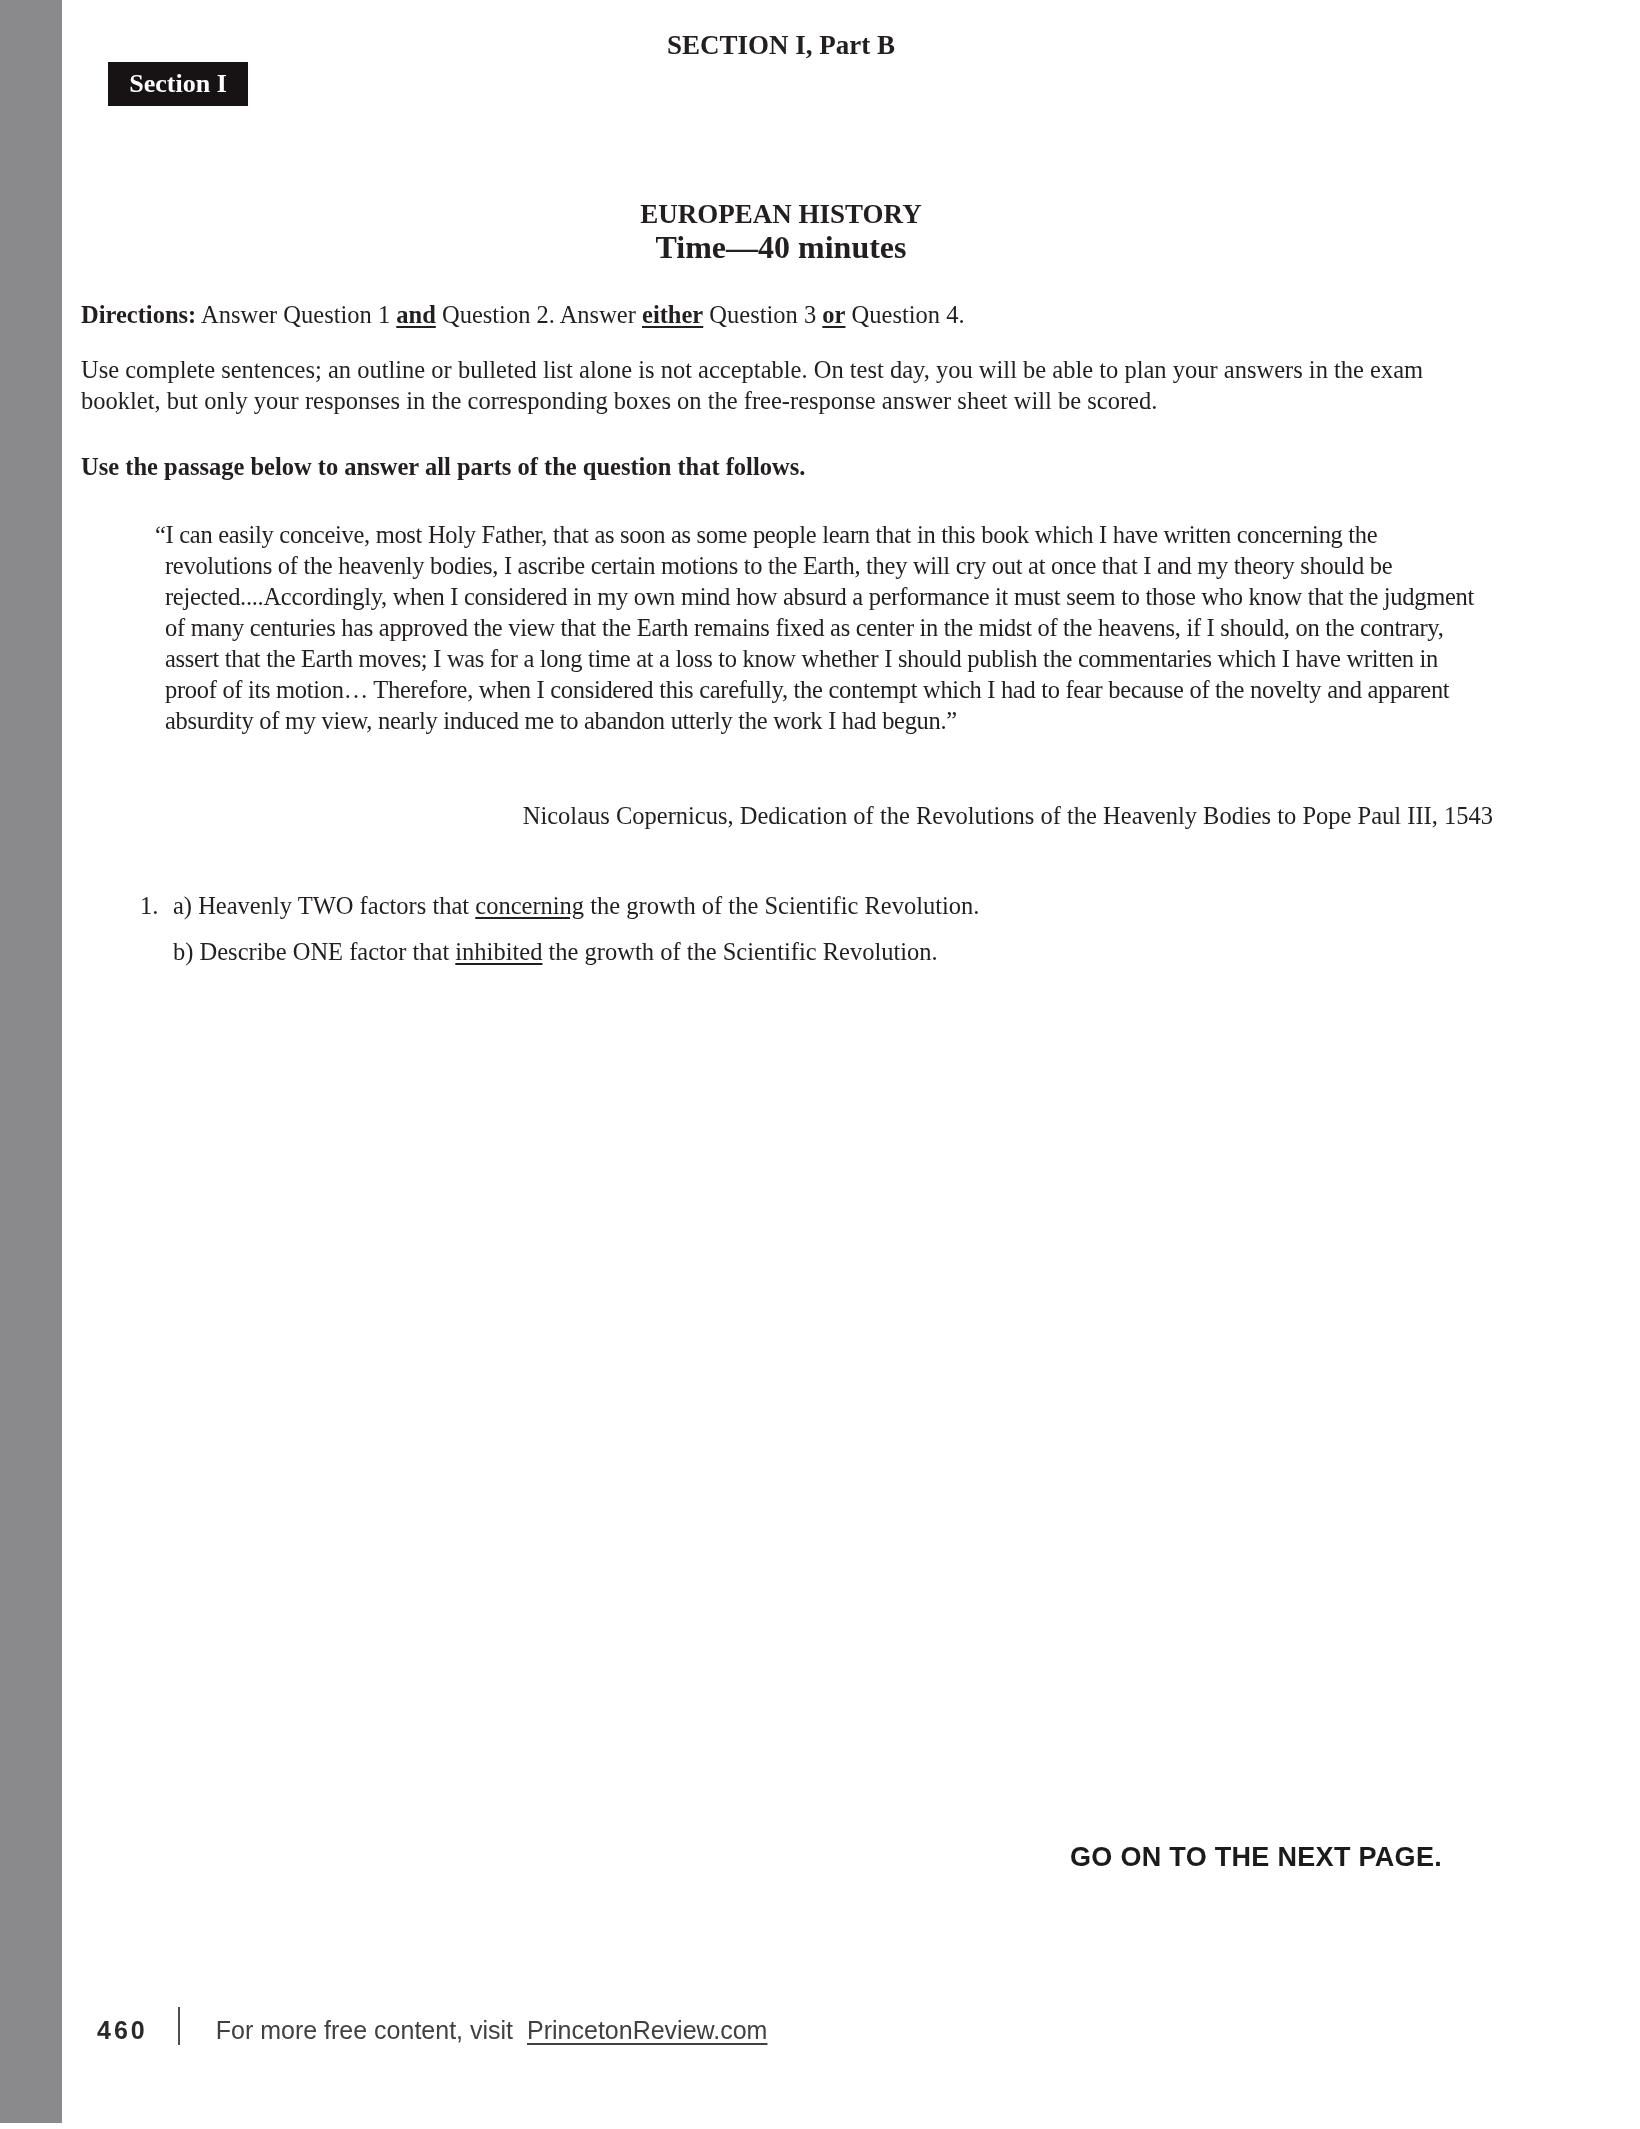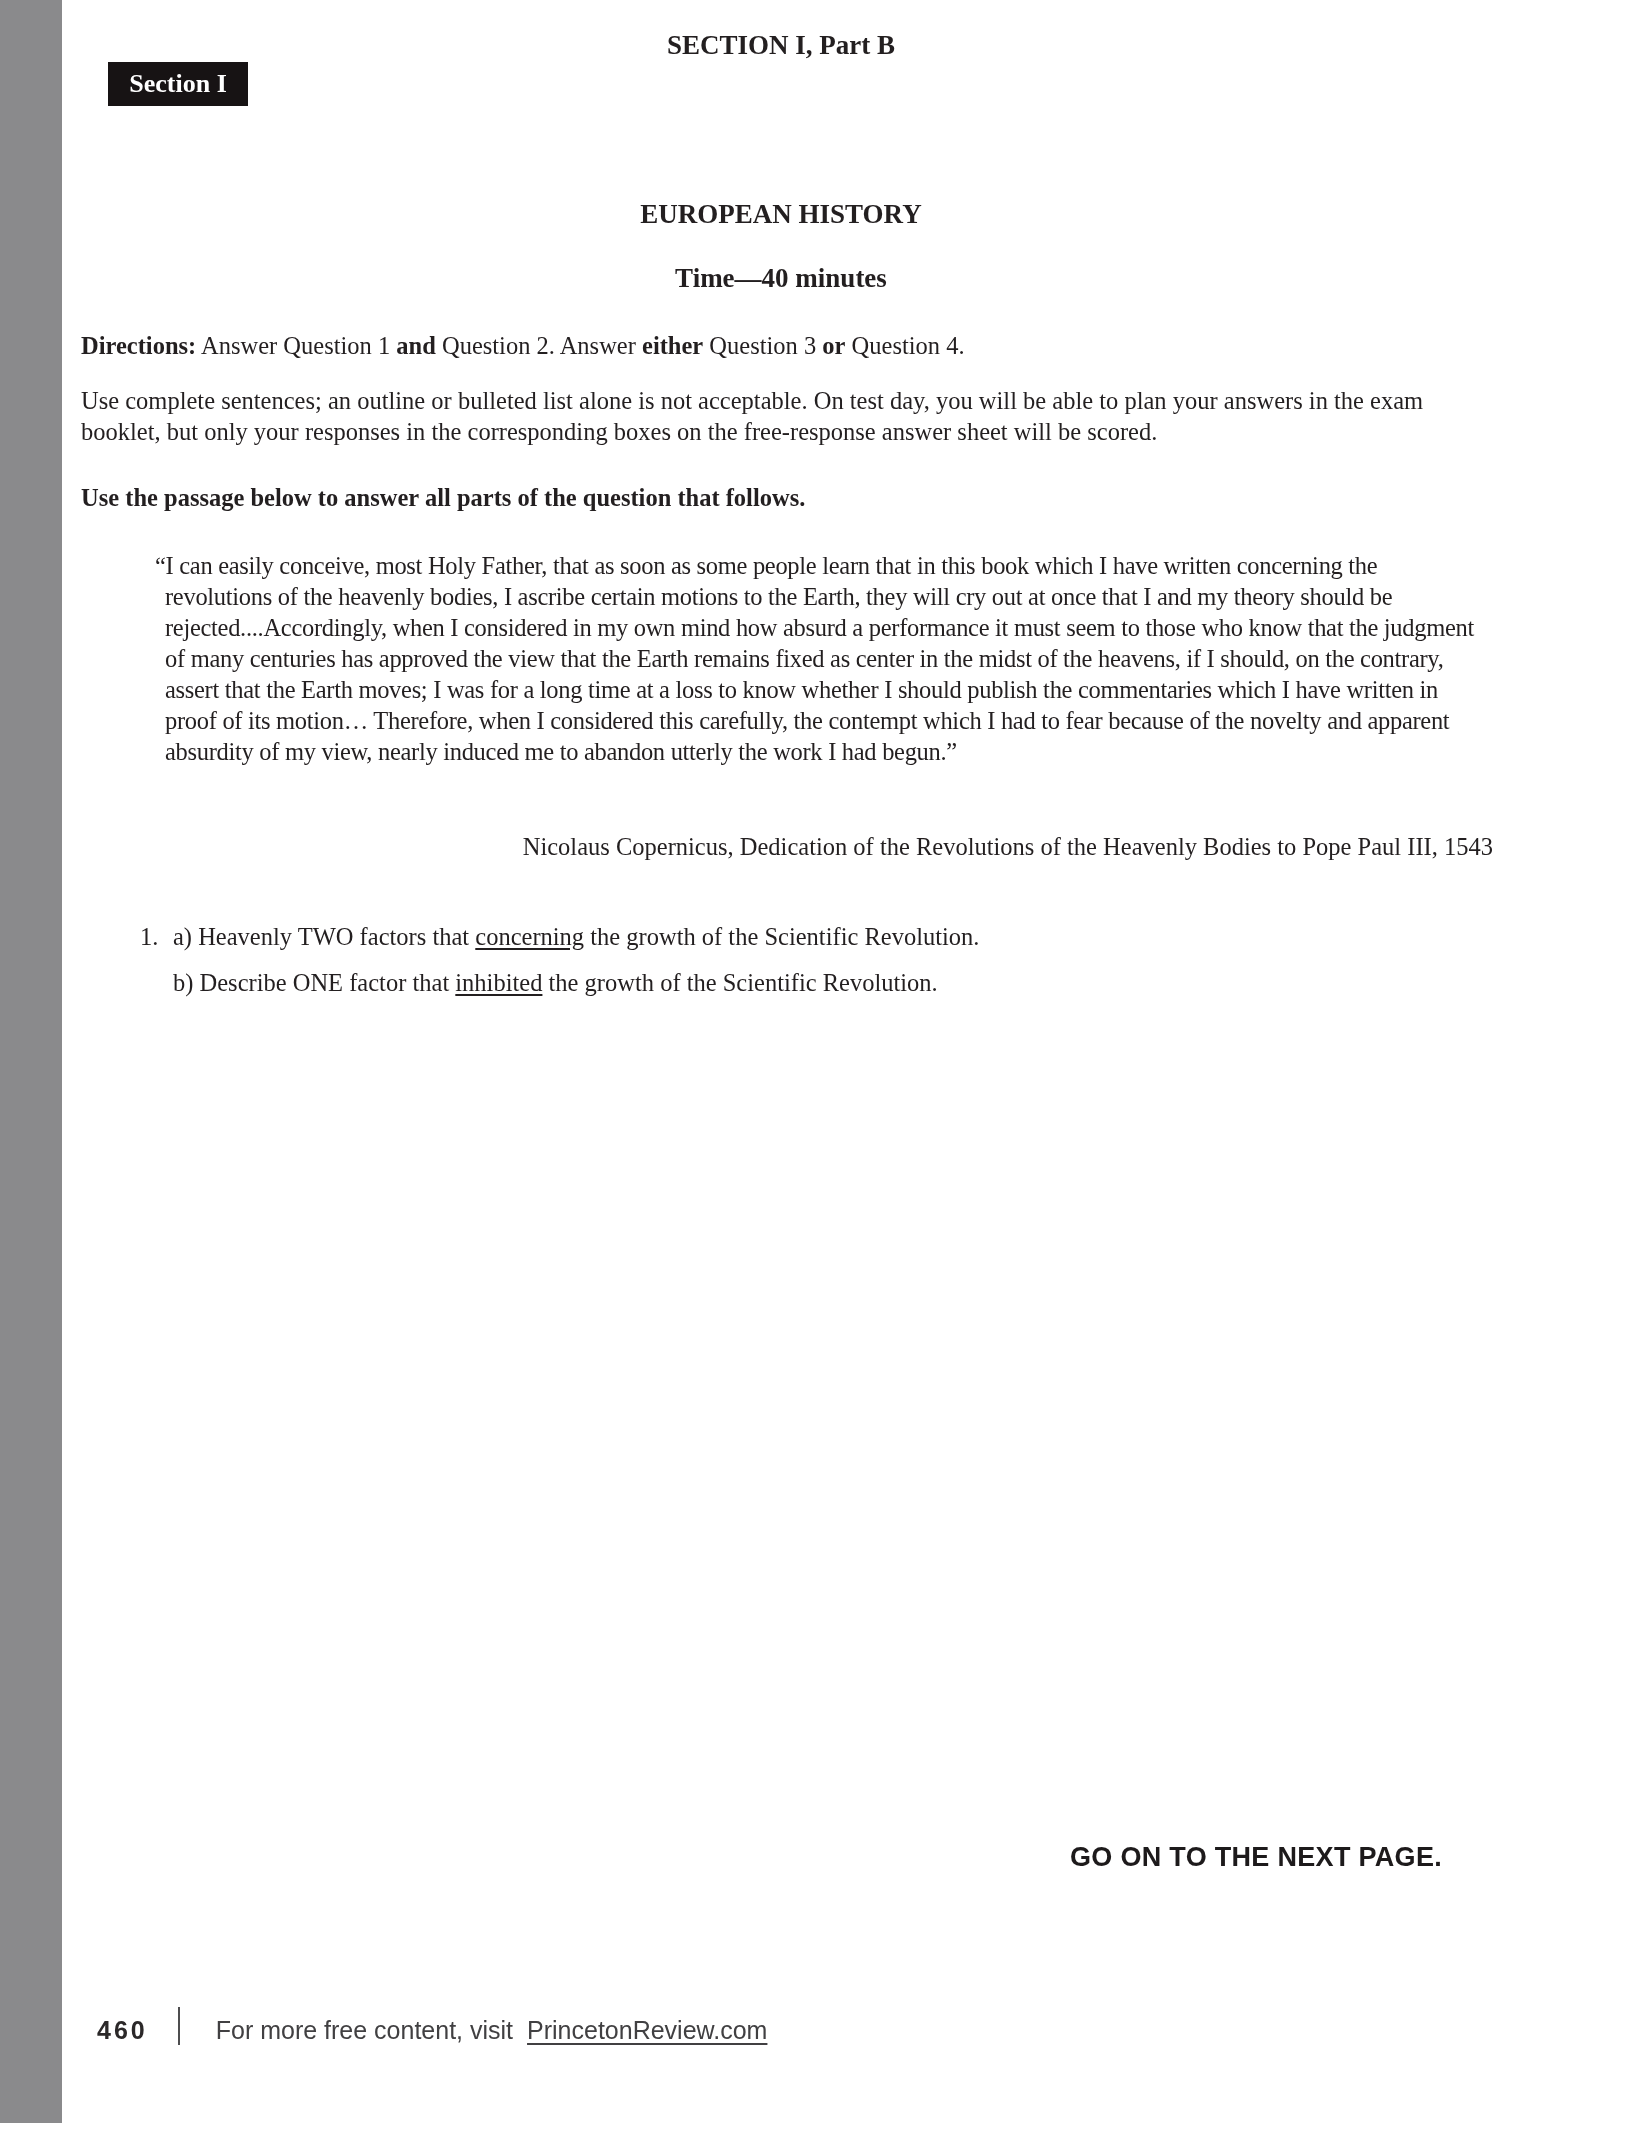--- a/index.html
+++ b/index.html
@@ -24,24 +24,24 @@
     font-weight:bold; font-size:26px;
   }
   .content {
     position:absolute; left:81px; top:0;
     width:1400px;
     font-size:24.5px; line-height:31px;
   }
   .h-center { text-align:center; font-weight:bold; font-size:27px; line-height:33px; margin:0; }
   .h-title    { margin-top:136px; }
   .h-subtitle { margin-top:29px; }
-  .h-time     { margin-top:31px; font-size:27px; }
+  .h-time     { font-size:32px; }
   .directions { margin:35px 0 0 0; }
   .directions b.lbl { font-weight:bold; }
-  .bu { font-weight:bold; text-underline-offset:3px; }
+  .bu { font-weight:bold; text-decoration:underline; text-underline-offset:3px; }
   .para { margin:24px 0 0 0; }
   .lead-in { margin:35px 0 0 0; font-weight:bold; }
   .quote {
     margin:37px 0 0 84px;
     padding-right:2px;
     text-indent:-10px;
     letter-spacing:-0.3px;
   }
   .attribution {
     margin:64px -12px 0 0;

